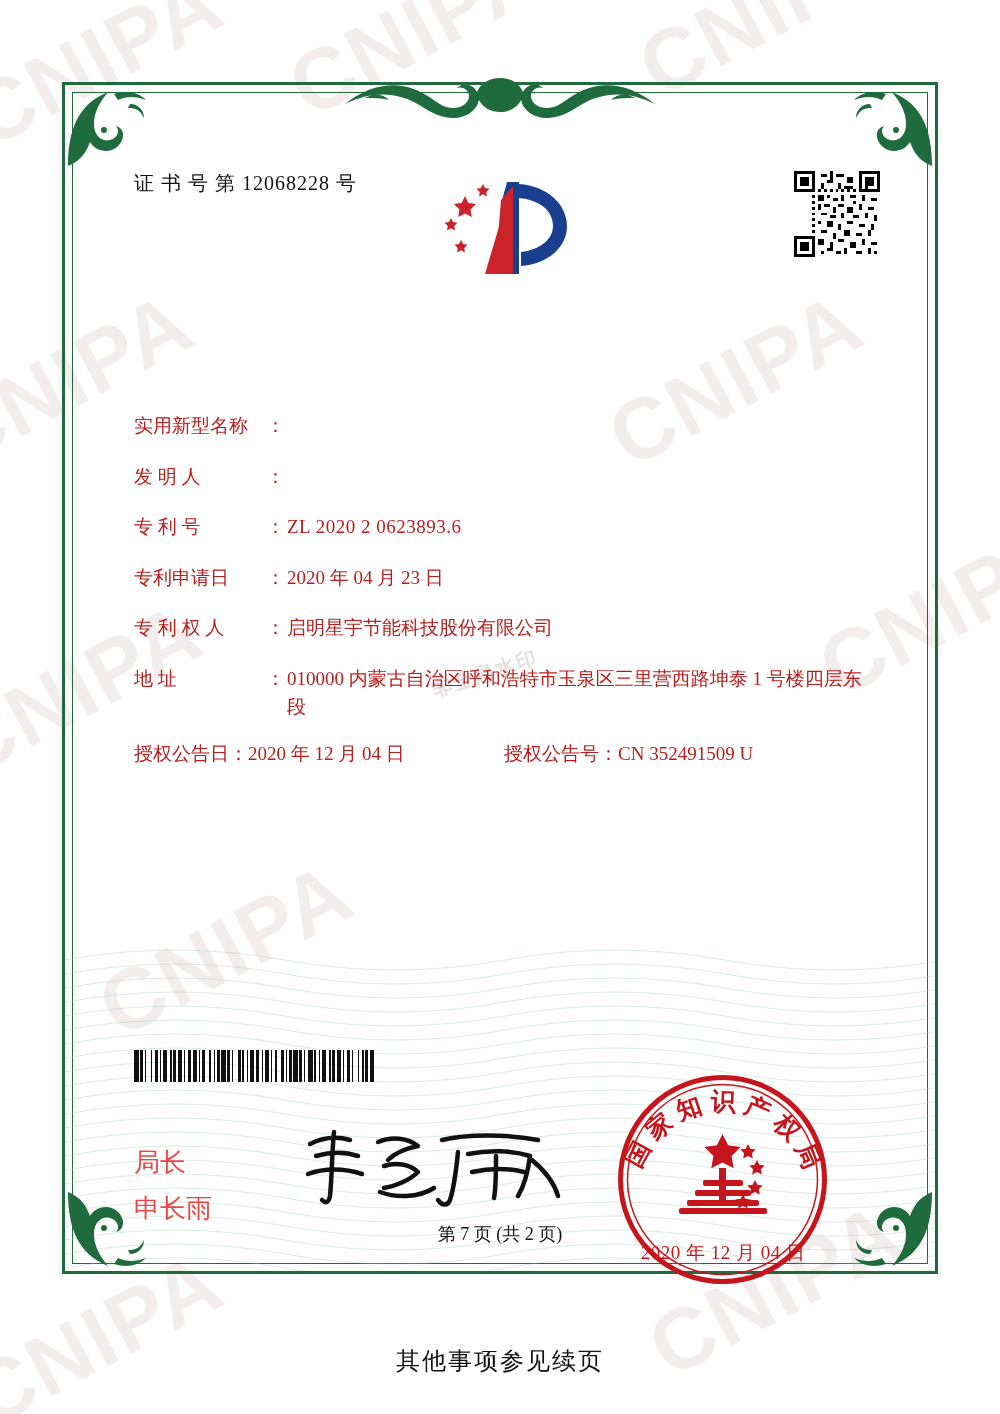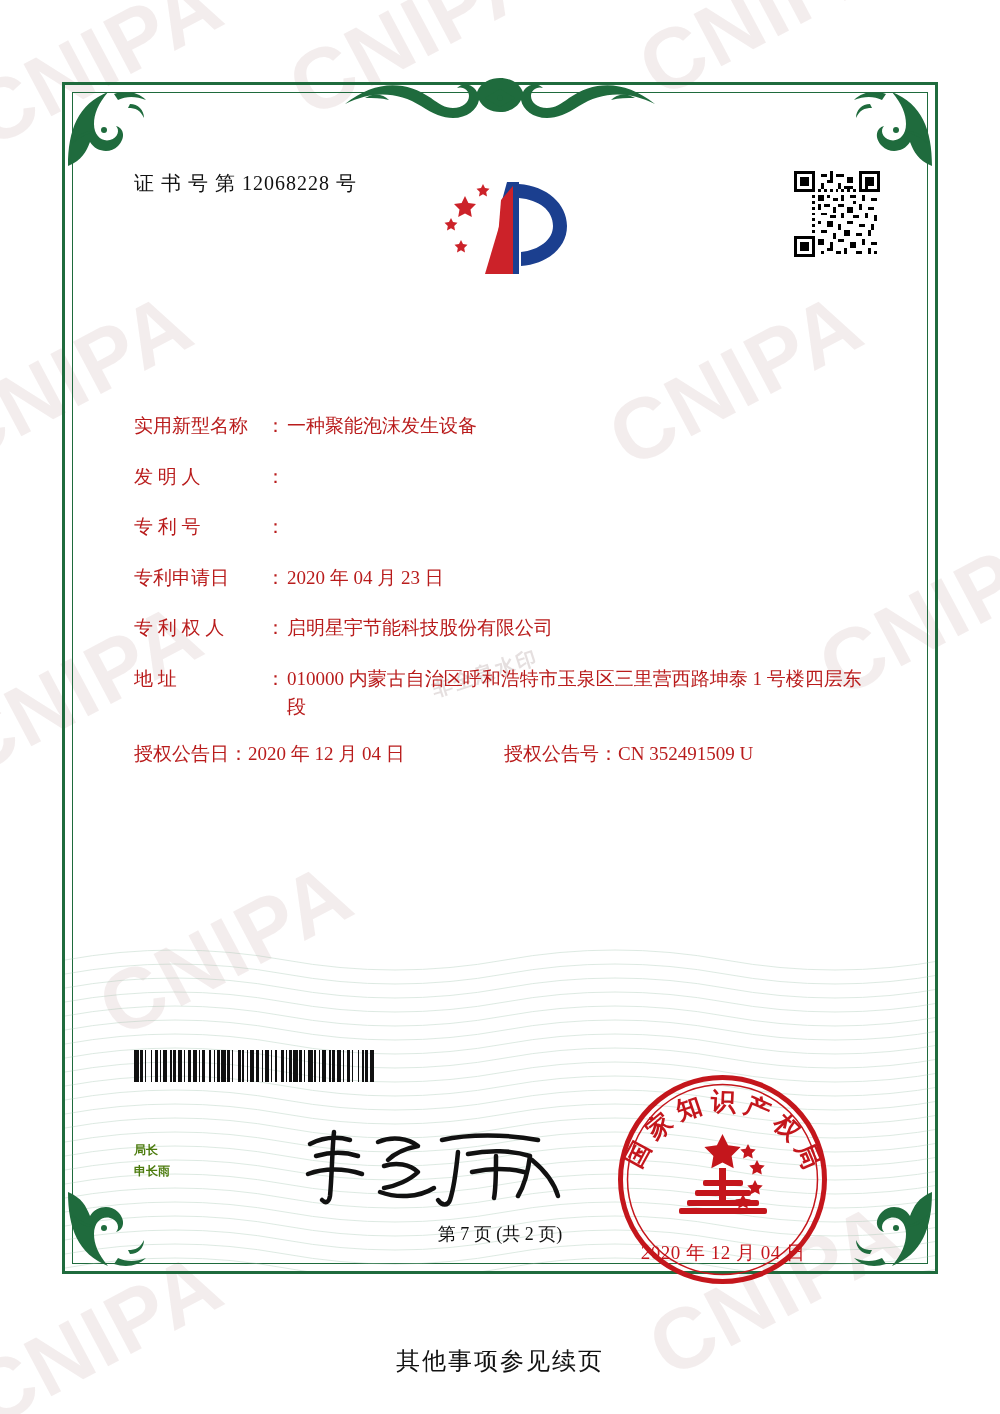--- a/index.html
+++ b/index.html
@@ -193,24 +193,24 @@
   .barcode i {
     display: block;
     background: #111;
     height: 100%;
   }
 
   .signature-block {
     position: absolute;
     left: 72px;
     top: 1058px;
-    font-size: 12px;
+    font-size: 26px;
     line-height: 1.75;
-    color: #4d7c0f;
-    font-weight: bold;
+    color: #ef4444;
+    font-weight: normal;
   }
 
   .signature-script {
     position: absolute;
     left: 230px;
     top: 1040px;
     width: 290px;
     height: 90px;
   }
   .signature-script svg { width: 100%; height: 100%; display:block; }
@@ -476,31 +476,31 @@
       </g>
     </svg>
   </div>
 
 
   <div class="fields">
 
     <div class="field-row">
       <div class="field-label plain">实用新型名称</div>
       <div class="field-colon">：</div>
-      <div class="field-value">一种聚能泡沫发生设备</div>
     </div>
 
     <div class="field-row">
       <div class="field-label plain">发 明 人</div>
       <div class="field-colon">：</div>
     </div>
 
     <div class="field-row">
       <div class="field-label plain">专 利 号</div>
       <div class="field-colon">：</div>
+      <div class="field-value mono">ZL 2020 2 0623893.6</div>
     </div>
 
     <div class="field-row">
       <div class="field-label plain">专利申请日</div>
       <div class="field-colon">：</div>
       <div class="field-value">2020 年 04 月 23 日</div>
     </div>
 
     <div class="field-row">
       <div class="field-label plain">专 利 权 人</div>

